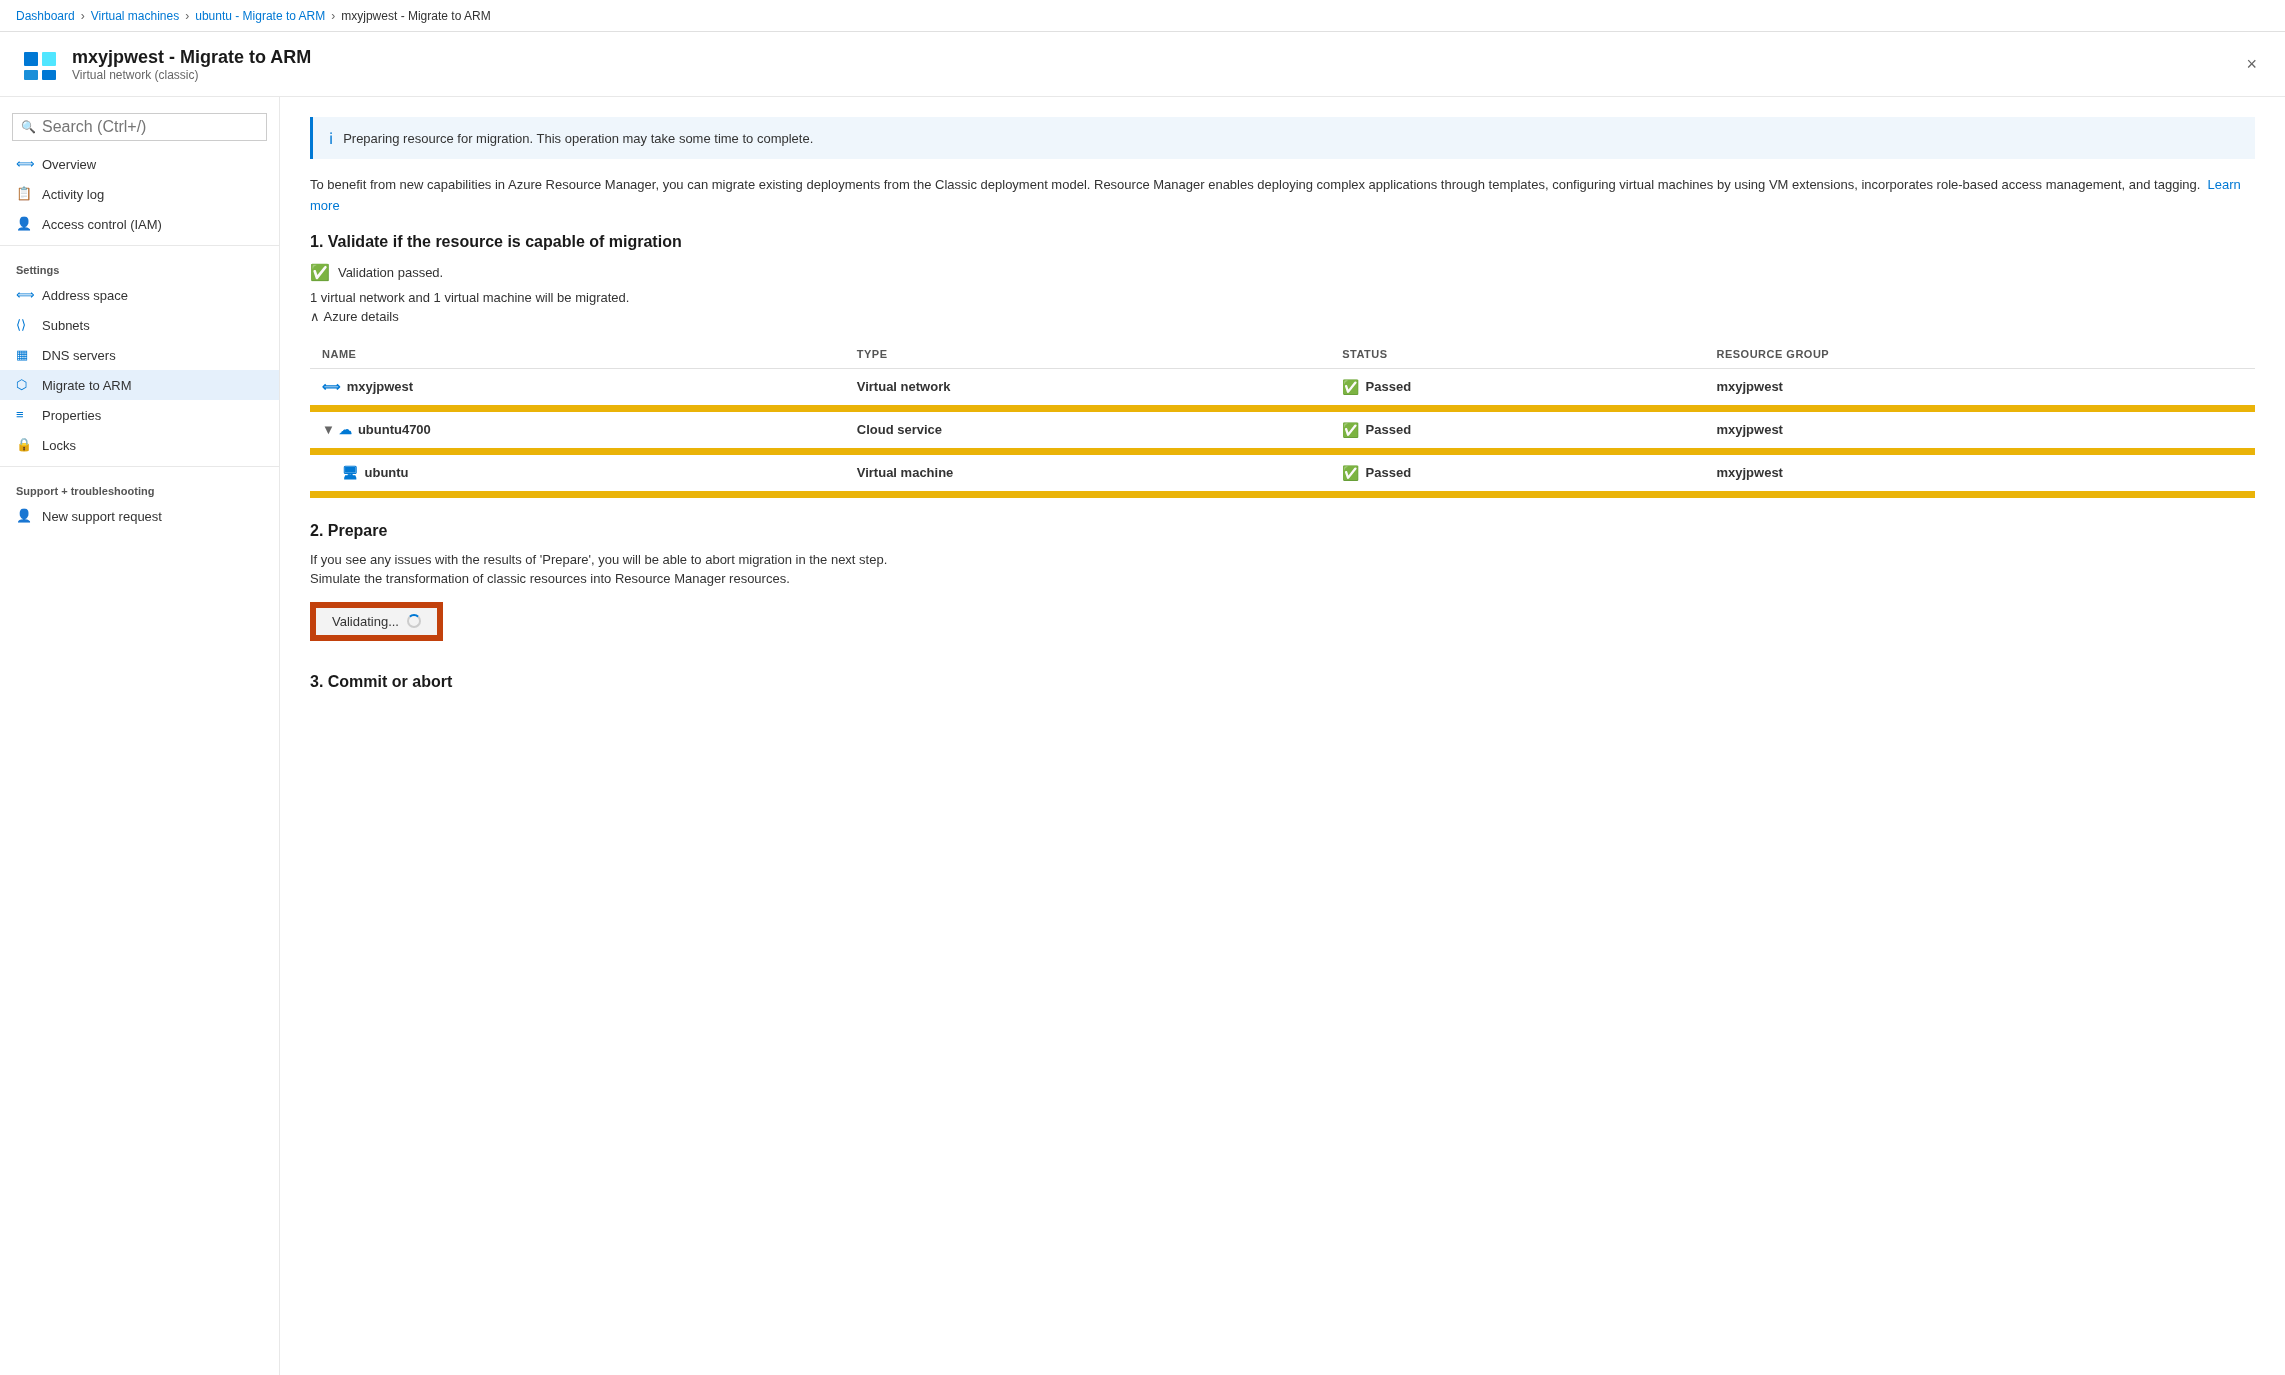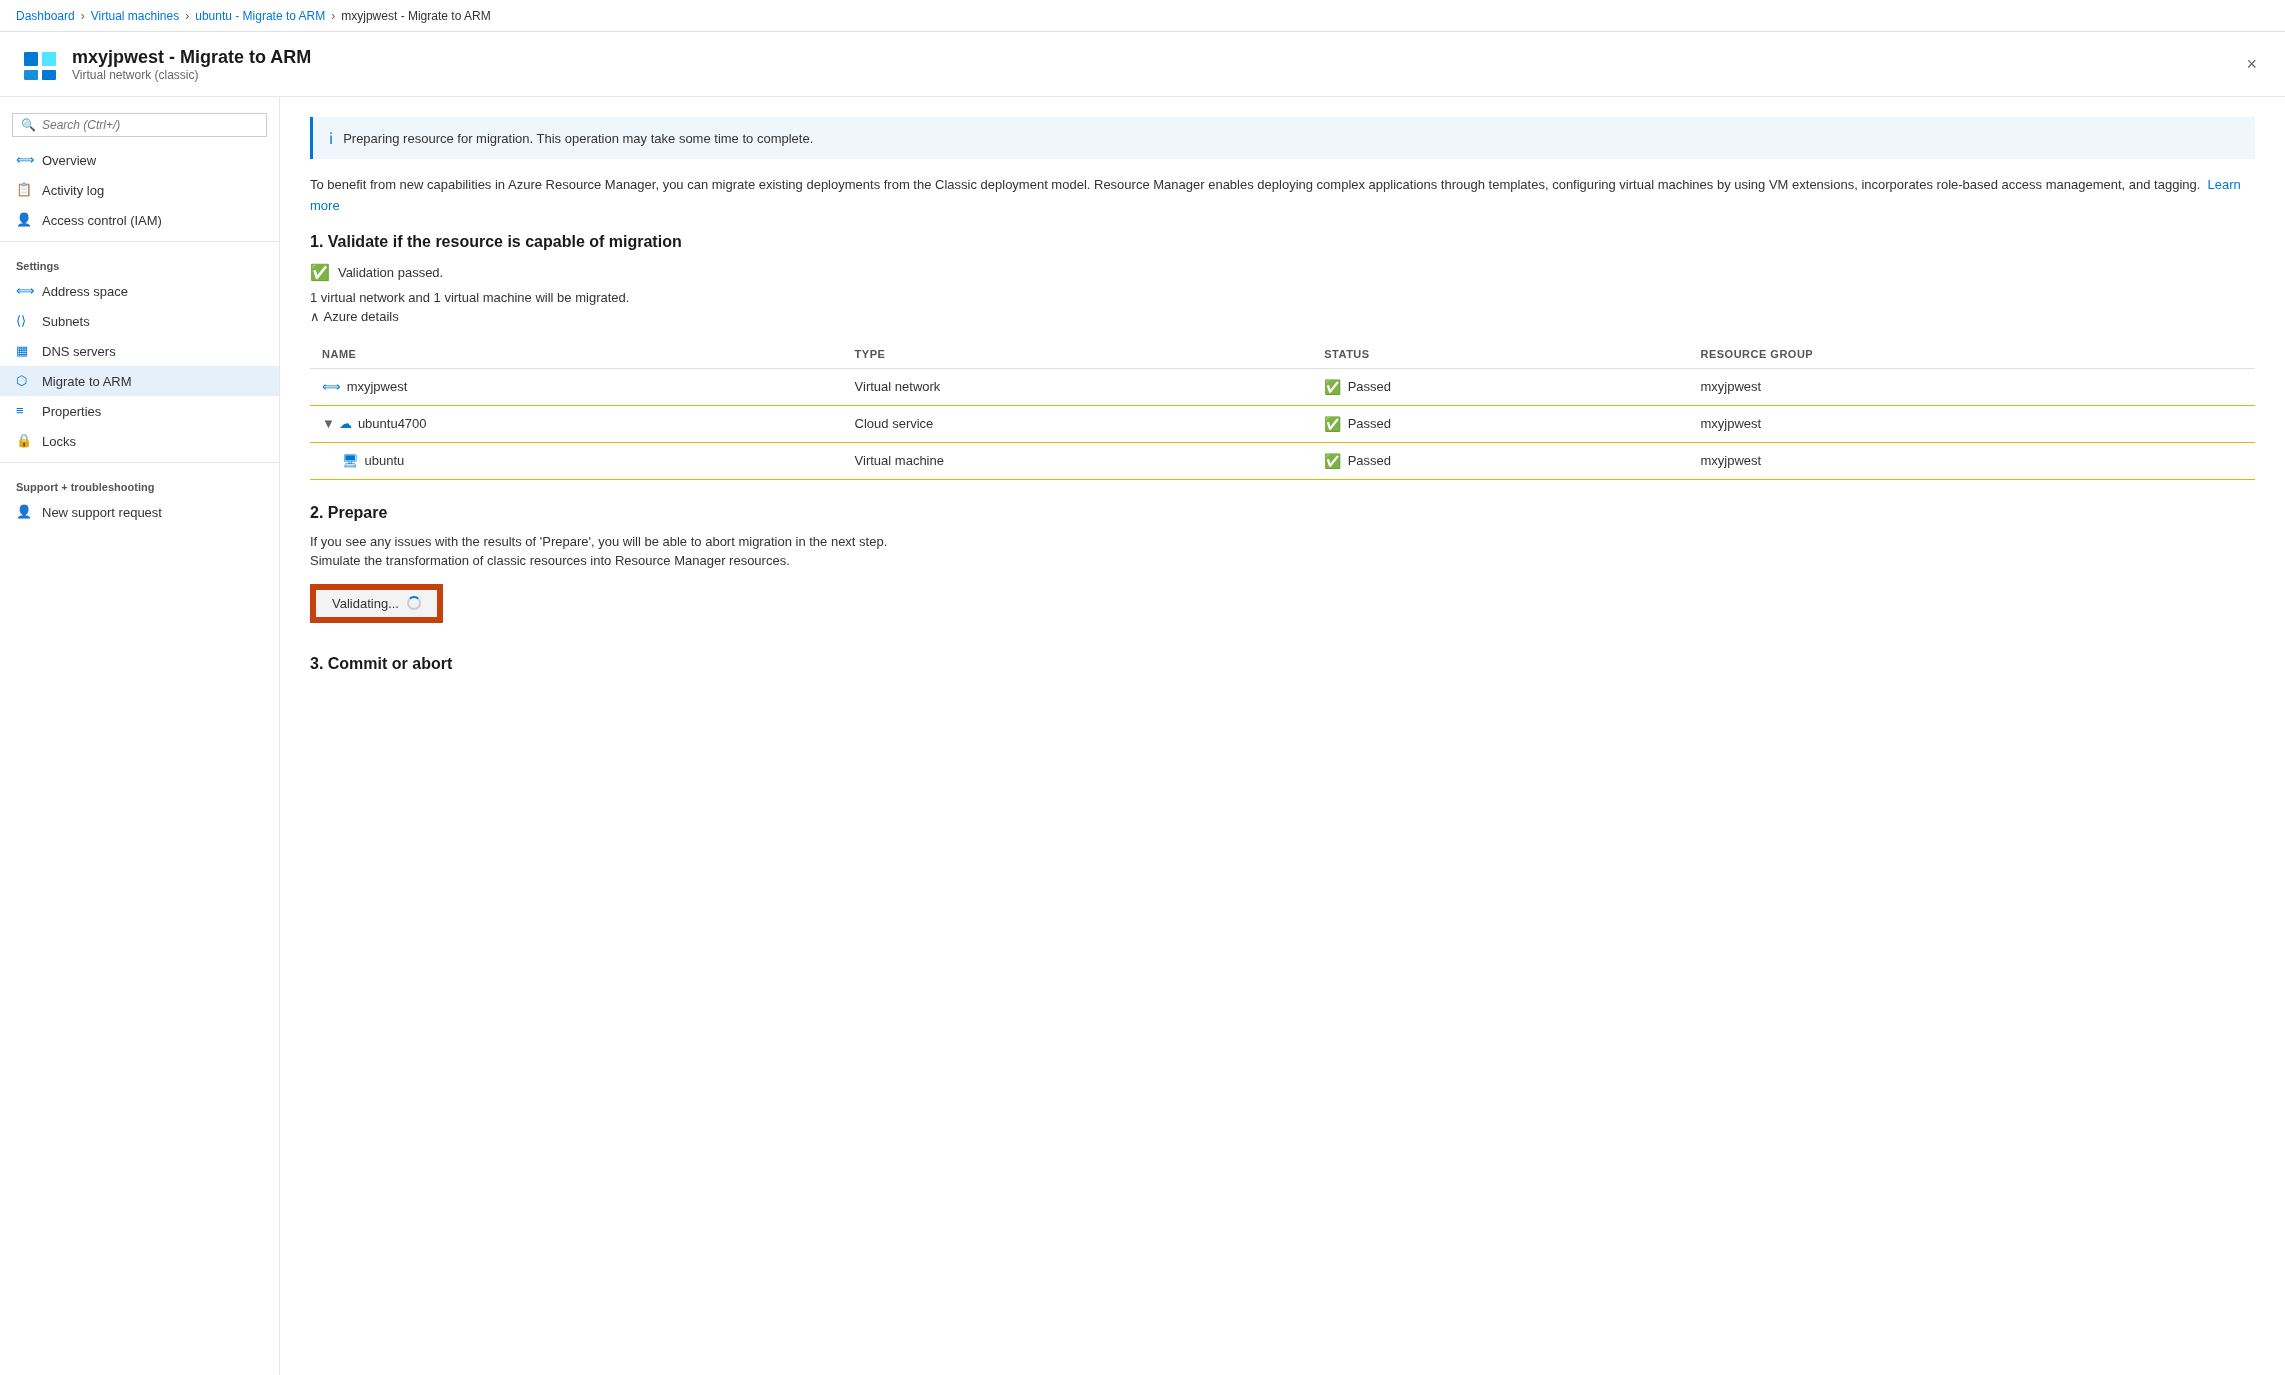--- a/index.html
+++ b/index.html
@@ -87,25 +87,24 @@
       margin: 8px 12px;
       display: flex;
       align-items: center;
       border: 1px solid #ccc;
       padding: 4px 8px;
       background: #fff;
     }
     .sidebar-search input {
       border: none;
       outline: none;
-      font-size: 12px;
+      font-size: 16px;
       color: #14532d;
       width: 100%;
       background: transparent;
-      font-style: italic;
     }
     .sidebar-search .search-icon { color: #666; margin-right: 6px; font-size: 12px; }
 
     .sidebar-section-label {
       font-size: 11px;
       font-weight: 600;
       color: #555;
       padding: 12px 16px 4px;
       text-transform: none;
     }
@@ -215,23 +214,24 @@
       font-size: 11px;
       font-weight: 700;
       color: #555;
       padding: 8px 12px;
       border-bottom: 1px solid #e0e0e0;
       text-transform: uppercase;
       letter-spacing: 0.5px;
     }
     .details-table td {
       padding: 10px 12px;
-      border-bottom: 1px solid #eab308;
-      font-size: 13px;
-      color: #333;
+      border-bottom: 7px solid #eab308;
+      font-size: 13px;
+      color: #333;
+      font-weight: bold;
     }
     .status-passed {
       display: flex;
       align-items: center;
       gap: 6px;
       color: #333;
     }
     .status-passed .check-sm { color: #107c10; font-size: 14px; }
 
     

